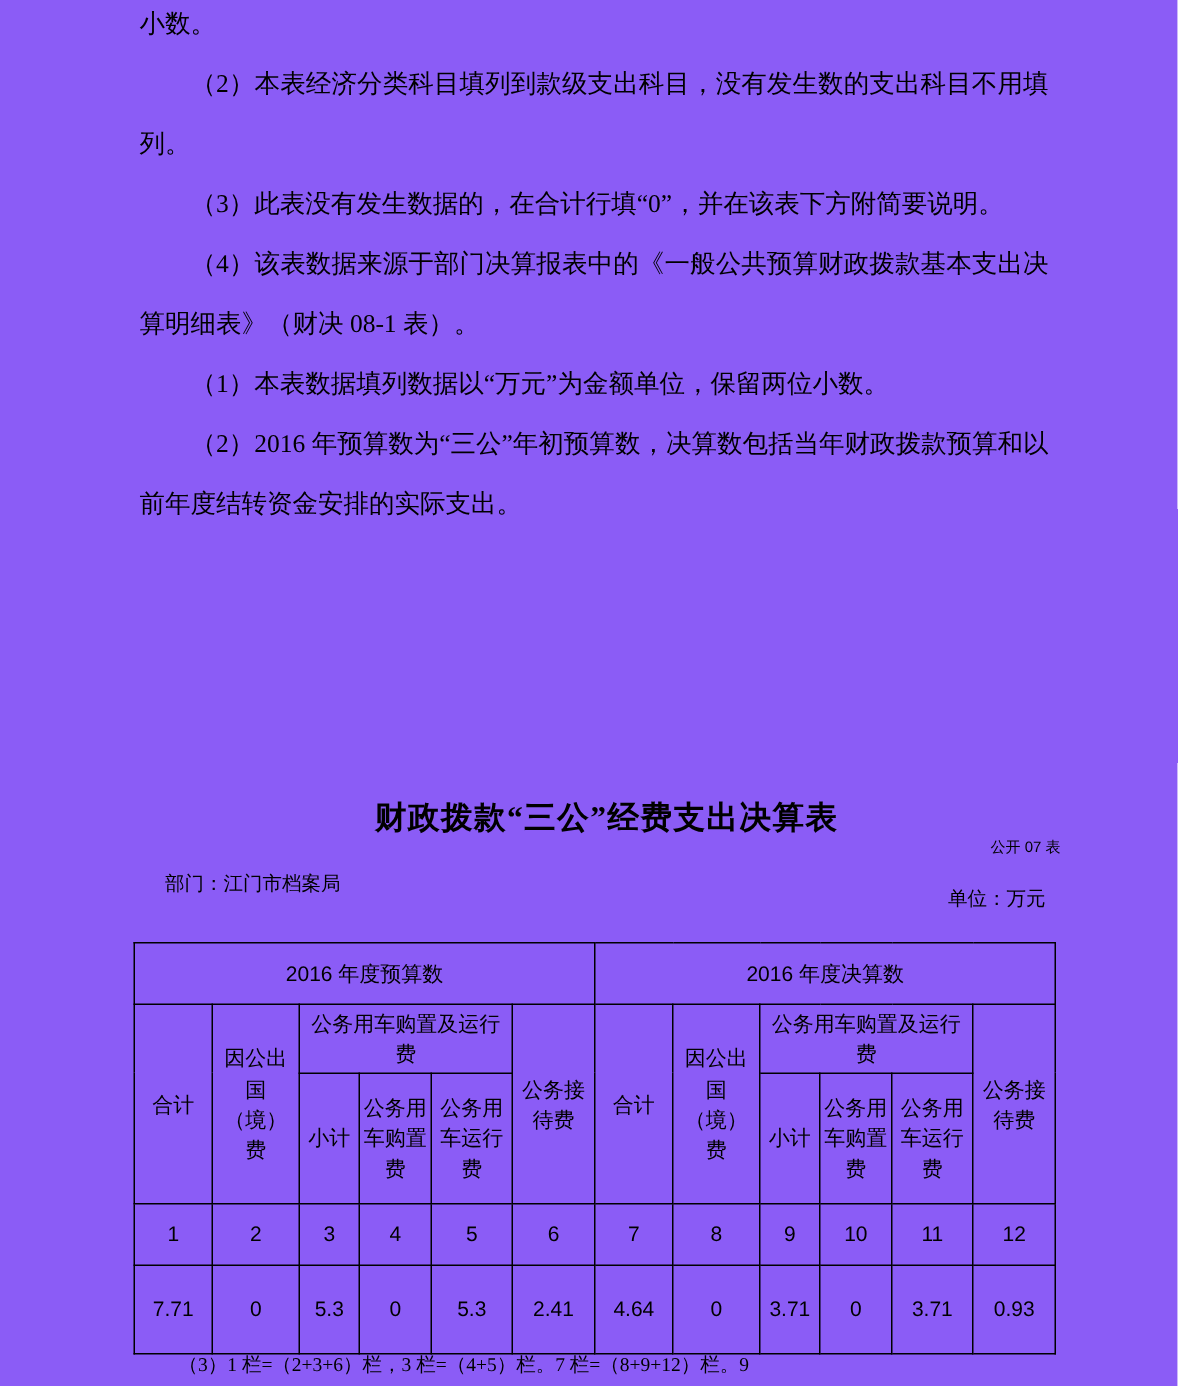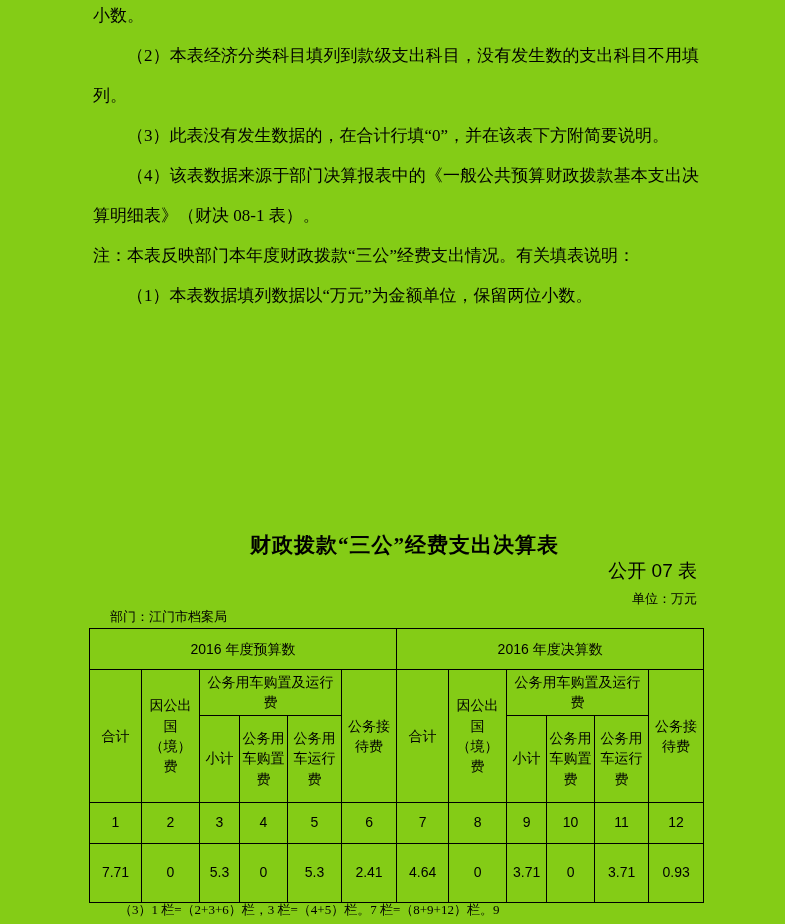--- a/index.html
+++ b/index.html
@@ -1,20 +1,20 @@
 <!DOCTYPE html>
 <html><head>
 <meta charset="utf-8">
 <style>
   html,body { margin:0; padding:0; background:#ffffff; }
   .page {
     position: relative;
     width: 785px;
     height: 924px;
-    background: #84cc16;
+    background: #8b5cf6;
     overflow: hidden;
     color: #000000;
     font-family: "Liberation Serif", "DejaVu Serif", serif;
   }
 
   
   .notes-top {
     position: absolute;
     top: -4px;
     left: 93px;
@@ -37,27 +37,27 @@
     font-size: 21px;
     font-weight: bold;
     letter-spacing: 1px;
     font-family: "Liberation Serif", "DejaVu Serif", serif;
   }
 
   
   .meta-form-code {
     position: absolute;
     top: 558px;
-    right: 88px;
-    font-size: 19px;
+    right: 78px;
+    font-size: 10px;
     font-family: "Liberation Sans", "DejaVu Sans", sans-serif;
   }
   .meta-department {
     position: absolute;
-    top: 608px;
+    top: 580px;
     left: 110px;
     font-size: 13px;
     font-family: Liberation Sans, sans-serif;
   }
   .meta-unit {
     position: absolute;
     top: 590px;
     right: 88px;
     font-size: 13px;
     font-family: "Liberation Sans", "DejaVu Sans", sans-serif;
@@ -104,22 +104,22 @@
 </head>
 <body>
 
 <div class="page">
 
   <div class="notes-top">
     <p>小数。</p>
     <p class="indent">（2）本表经济分类科目填列到款级支出科目，没有发生数的支出科目不用填列。</p>
     <p class="indent">（3）此表没有发生数据的，在合计行填“0”，并在该表下方附简要说明。</p>
     <p class="indent">（4）该表数据来源于部门决算报表中的《一般公共预算财政拨款基本支出决算明细表》（财决 08-1 表）。</p>
-    <p>注：本表反映部门本年度财政拨款“三公”经费支出情况。有关填表说明：</p>
     <p class="indent">（1）本表数据填列数据以“万元”为金额单位，保留两位小数。</p>
+    <p class="indent">（2）2016 年预算数为“三公”年初预算数，决算数包括当年财政拨款预算和以前年度结转资金安排的实际支出。</p>
   </div>
 
   <h1 class="table-title">财政拨款“三公”经费支出决算表</h1>
 
   <div class="meta-form-code">公开 07 表</div>
   <div class="meta-department">部门：江门市档案局</div>
   <div class="meta-unit">单位：万元</div>
 
   <table class="expense">
     <colgroup>

